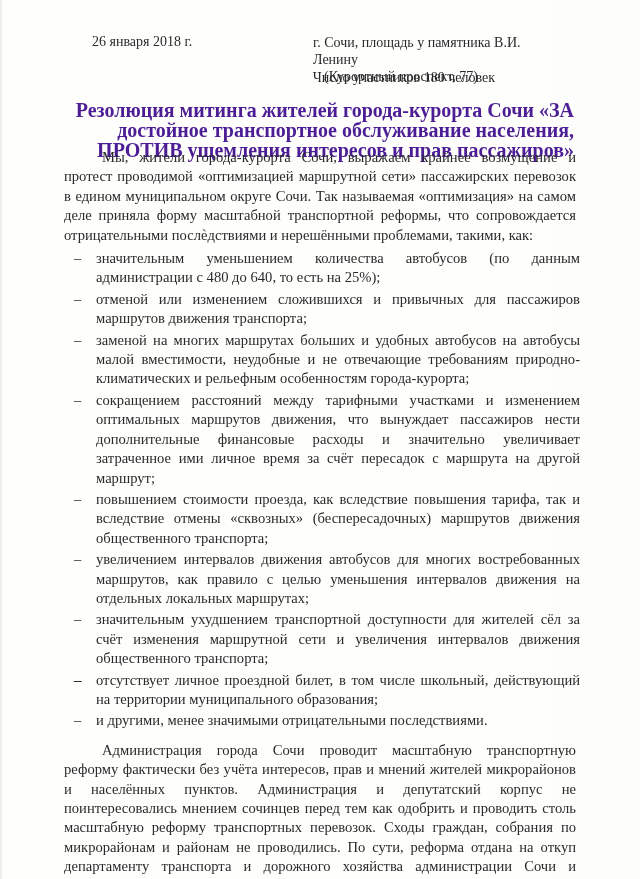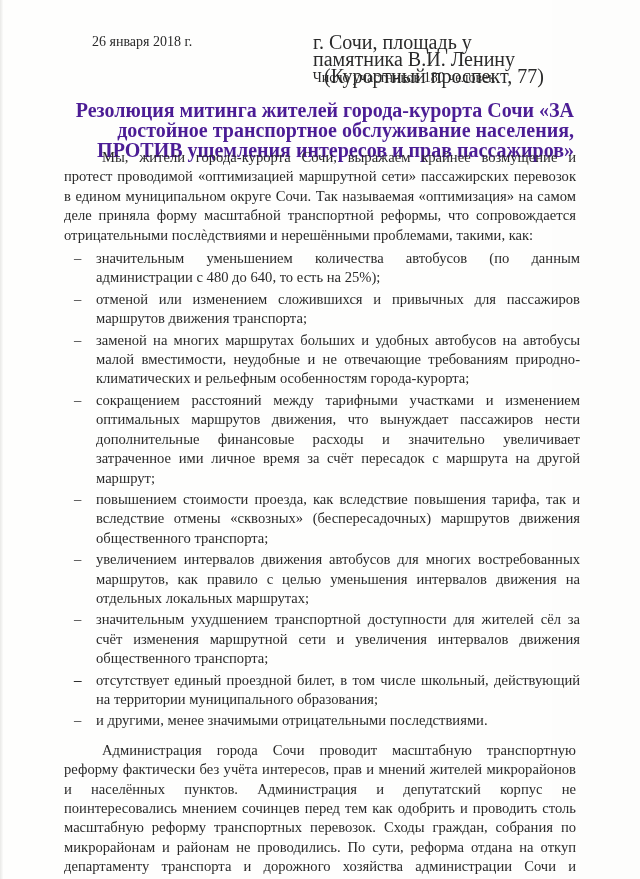--- a/index.html
+++ b/index.html
@@ -29,21 +29,21 @@
       background: linear-gradient(to right, #e9e9e7, #fbfbfa);
     }
     .header-date {
       position: absolute;
       left: 92px; top: 34px;
       font-size: 14px;
     }
     .header-place {
       position: absolute;
       left: 313px; top: 34px;
-      font-size: 20px;
+      font-size: 14px;
       line-height: 17px;
     }
     .header-place .l2 { padding-left: 11px; display: block; }
     .header-count {
       position: absolute;
       right: 57px; top: 70px;
       font-size: 14px;
     }
     .title {
       position: absolute;
@@ -108,18 +108,18 @@
     <ul class="list">
       <li><span class="dash">–</span><span>значительным уменьшением количества автобусов (по данным администрации с 480 до 640, то есть на 25%);</span></li>
       <li><span class="dash">–</span><span>отменой или изменением сложившихся и привычных для пассажиров маршрутов движения транспорта;</span></li>
       <li><span class="dash">–</span><span>заменой на многих маршрутах больших и удобных автобусов на автобусы малой вместимости, неудобные и не отвечающие требованиям природно-климатических и рельефным особенностям города-курорта;</span></li>
       <li><span class="dash">–</span><span>сокращением расстояний между тарифными участками и изменением оптимальных маршрутов движения, что вынуждает пассажиров нести дополнительные финансовые расходы и значительно увеличивает затраченное ими личное время за счёт пересадок с маршрута на другой маршрут;</span></li>
       <li><span class="dash">–</span><span>повышением стоимости проезда, как вследствие повышения тарифа, так и вследствие отмены «сквозных» (беспересадочных) маршрутов движения общественного транспорта;</span></li>
       <li><span class="dash">–</span><span>увеличением интервалов движения автобусов для многих востребованных маршрутов, как правило с целью уменьшения интервалов движения на отдельных локальных маршрутах;</span></li>
       <li><span class="dash">–</span><span>значительным ухудшением транспортной доступности для жителей сёл за счёт изменения маршрутной сети и увеличения интервалов движения общественного транспорта;</span></li>
       <li><span class="dash">–</span></li>
       <li><span class="dash">–</span></li>
-      <li><span class="dash">–</span><span>отсутствует единый проездной билет, в том числе школьный, действующий на территории муниципального образования;</span></li>
+      <li><span class="dash">–</span><span>отсутствует личное проездной билет, в том числе школьный, действующий на территории муниципального образования;</span></li>
       <li><span class="dash">–</span><span>и другими, менее значимыми отрицательными последствиями.</span></li>
     </ul>
     <p class="para para2">Администрация города Сочи проводит масштабную транспортную реформу фактически без учёта интересов, прав и мнений жителей микрорайонов и населённых пунктов. Администрация и депутатский корпус не поинтересовались мнением сочинцев перед тем как одобрить и проводить столь масштабную реформу транспортных перевозок. Сходы граждан, собрания по микрорайонам и районам не проводились. По сути, реформа отдана на откуп департаменту транспорта и дорожного хозяйства администрации Сочи и перевозчикам, которые преследуют свои бизнес-интересы, но никак не интересы сочинцев и гостей города курорта. В этом вопросе Глава города и депутаты, имея все возможности (и обязанности), не сочли нужным поинтересоваться,</p>
   </div>
 </div>
 
 </body></html>

